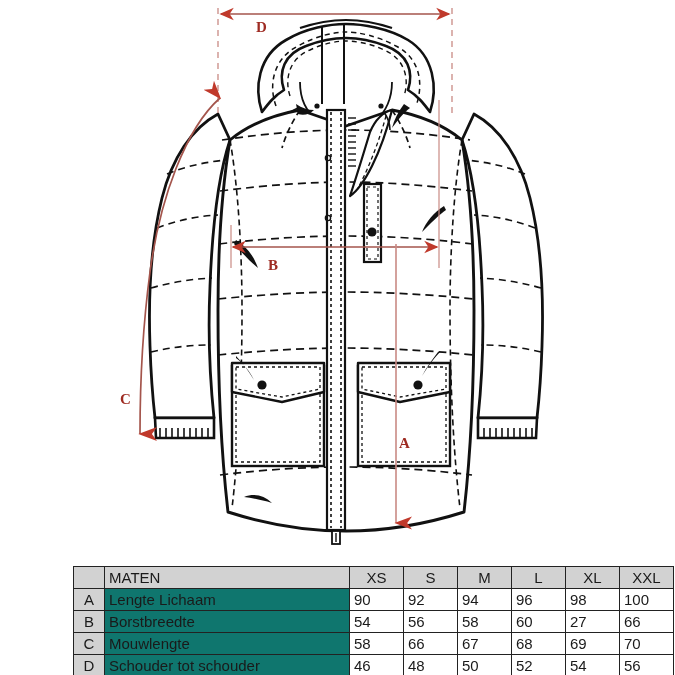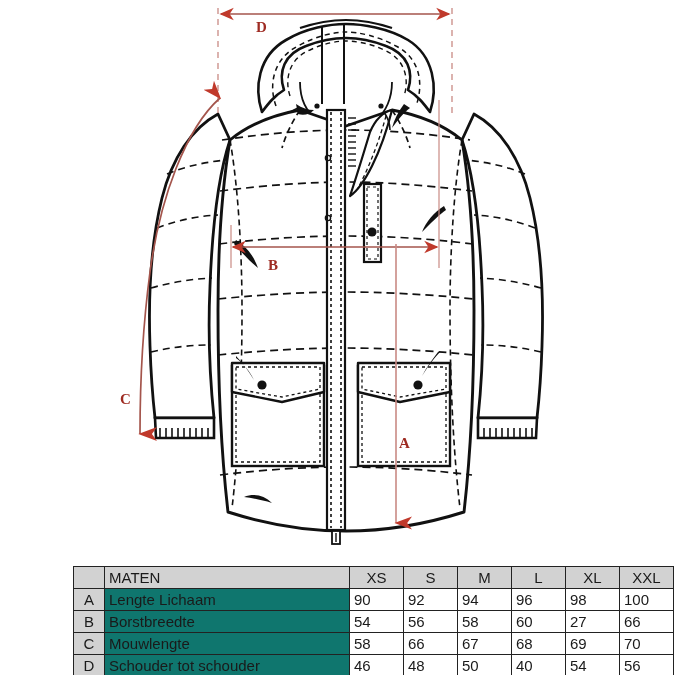--- a/index.html
+++ b/index.html
@@ -289,21 +289,21 @@
           <td class="col-size">68</td>
           <td class="col-size">69</td>
           <td class="col-size">70</td>
         </tr>
         <tr>
           <td class="col-letter">D</td>
           <td class="col-name">Schouder tot schouder</td>
           <td class="col-size">46</td>
           <td class="col-size">48</td>
           <td class="col-size">50</td>
-          <td class="col-size">40</td>
+          <td class="col-size">52</td>
           <td class="col-size">54</td>
           <td class="col-size">56</td>
         </tr>
       </tbody>
     </table>
   </div>
 
 </div>
 
 </body></html>

